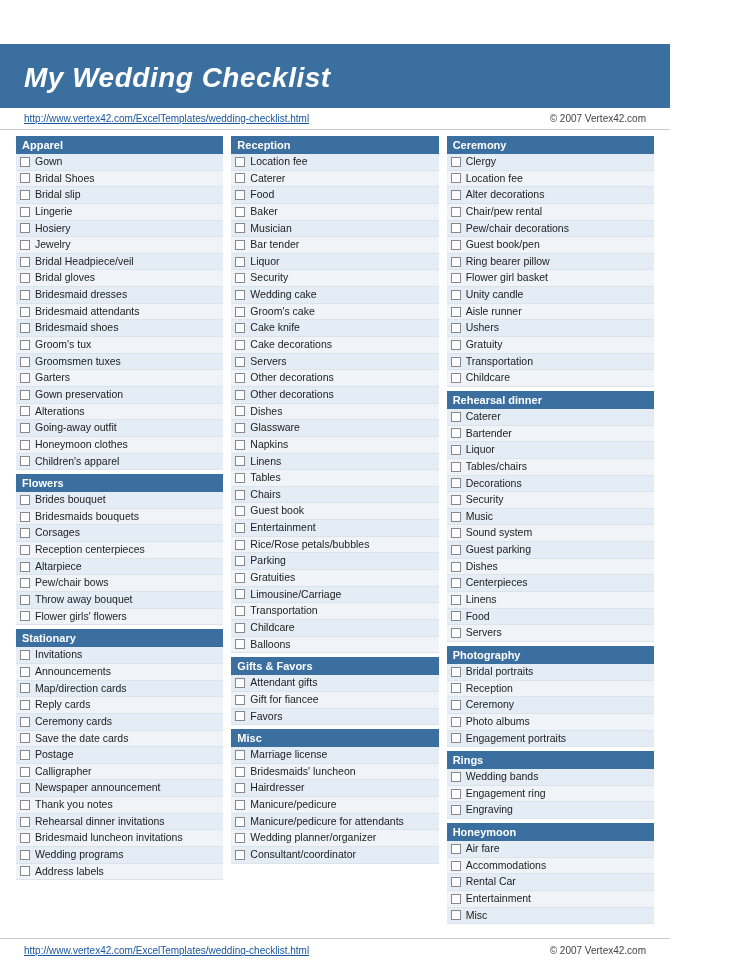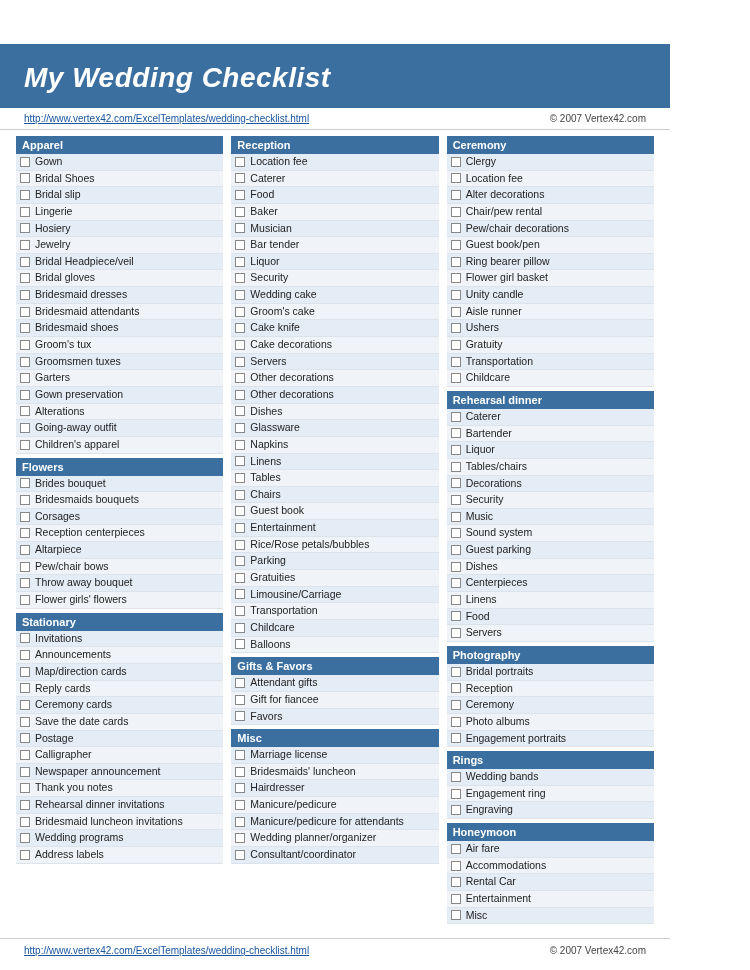--- a/index.html
+++ b/index.html
@@ -196,20 +196,24 @@
           <div class="checklist-item">
             <span class="checkbox"></span>
             <span class="item-label">Alterations</span>
           </div>
           <div class="checklist-item">
             <span class="checkbox"></span>
             <span class="item-label">Going-away outfit</span>
           </div>
           <div class="checklist-item">
             <span class="checkbox"></span>
+            <span class="item-label">Honeymoon clothes</span>
+          </div>
+          <div class="checklist-item">
+            <span class="checkbox"></span>
             <span class="item-label">Children's apparel</span>
           </div>
         </div>
         <div class="section-block">
           <div class="section-header">Flowers</div>
           <div class="checklist-item">
             <span class="checkbox"></span>
             <span class="item-label">Brides bouquet</span>
           </div>
           <div class="checklist-item">

